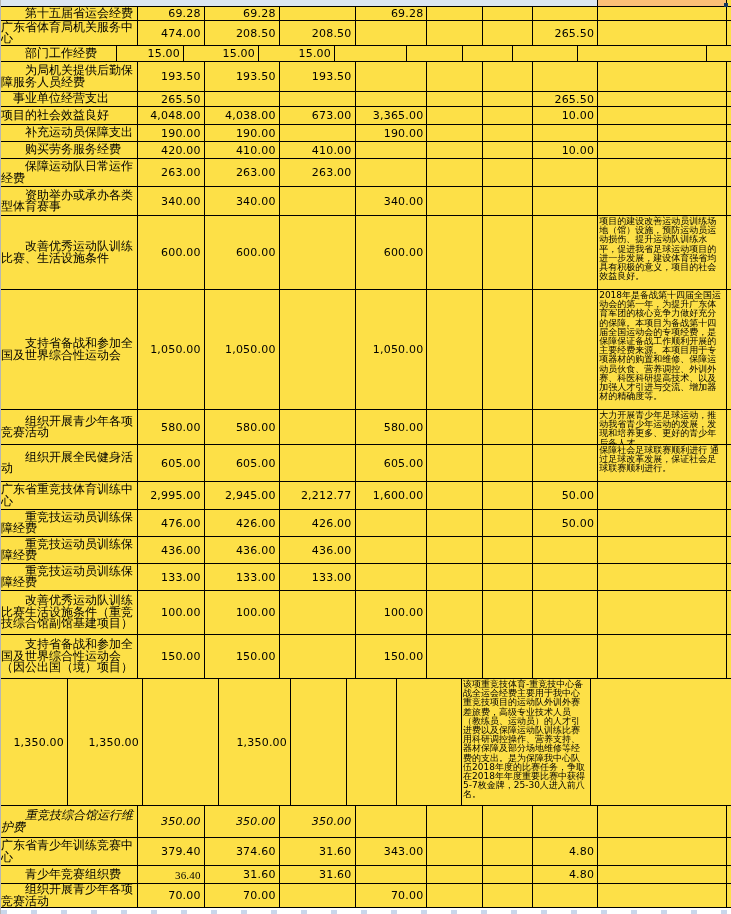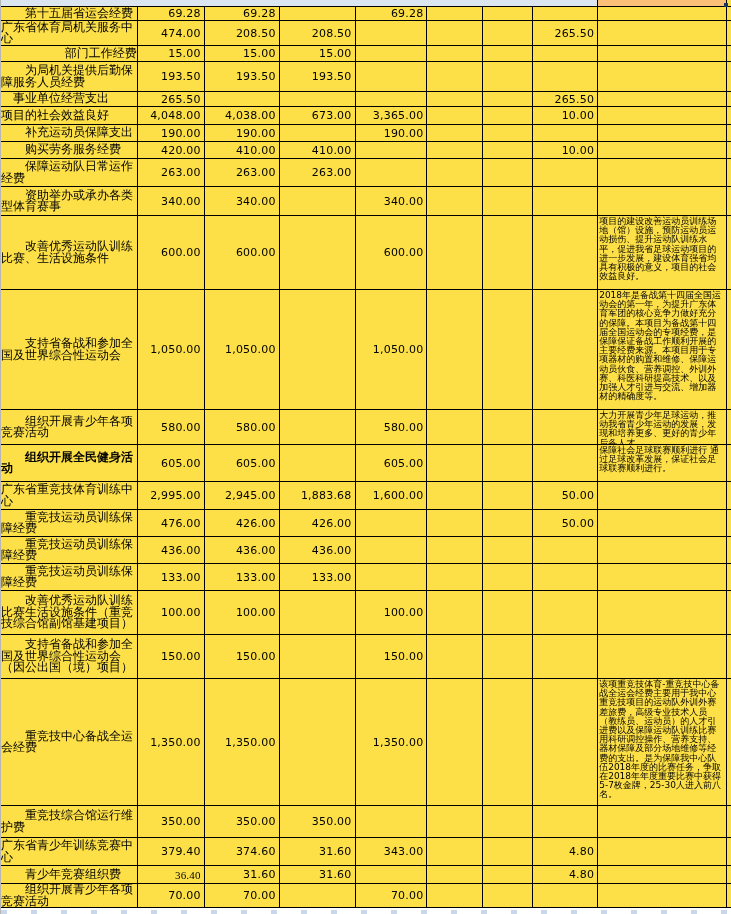--- a/index.html
+++ b/index.html
@@ -59,21 +59,21 @@
         <div class="cell num-cell" style="width: 75px;">208.50</div>
         <div class="cell num-cell" style="width: 76px;">208.50</div>
         <div class="cell num-cell" style="width: 72px;"></div>
         <div class="cell num-cell" style="width: 56px;"></div>
         <div class="cell num-cell" style="width: 50px;"></div>
         <div class="cell num-cell" style="width: 65px;">265.50</div>
         <div class="cell note-cell" style="width: 129px;"></div>
         <div class="cell sliver-cell" style="width: 4px;"></div>
       </div>
       <div class="trow" style="height: 16px;">
-        <div class="cell name-cell" style="width: 137px; text-align: right;">
+        <div class="cell name-cell" style="width: 116px;">
           <div class="name-text" style="text-indent: 24px;">部门工作经费</div>
         </div>
         <div class="cell num-cell" style="width: 67px;">15.00</div>
         <div class="cell num-cell" style="width: 75px;">15.00</div>
         <div class="cell num-cell" style="width: 76px;">15.00</div>
         <div class="cell num-cell" style="width: 72px;"></div>
         <div class="cell num-cell" style="width: 56px;"></div>
         <div class="cell num-cell" style="width: 50px;"></div>
         <div class="cell num-cell" style="width: 65px;"></div>
         <div class="cell note-cell" style="width: 129px;"></div>
@@ -213,40 +213,40 @@
         <div class="cell num-cell" style="width: 75px;">580.00</div>
         <div class="cell num-cell" style="width: 76px;"></div>
         <div class="cell num-cell" style="width: 72px;">580.00</div>
         <div class="cell num-cell" style="width: 56px;"></div>
         <div class="cell num-cell" style="width: 50px;"></div>
         <div class="cell num-cell" style="width: 65px;"></div>
         <div class="cell note-cell" style="width: 129px;">大力开展青少年足球运动，推动我省青少年运动的发展，发现和培养更多、更好的青少年后备人才。</div>
         <div class="cell sliver-cell" style="width: 4px;"></div>
       </div>
       <div class="trow" style="height: 37px;">
-        <div class="cell name-cell" style="width: 137px; font-weight: bold;">
+        <div class="cell name-cell" style="width: 137px;">
           <div class="name-text" style="text-indent: 24px;">组织开展全民健身活动</div>
         </div>
         <div class="cell num-cell" style="width: 67px;">605.00</div>
         <div class="cell num-cell" style="width: 75px;">605.00</div>
         <div class="cell num-cell" style="width: 76px;"></div>
         <div class="cell num-cell" style="width: 72px;">605.00</div>
         <div class="cell num-cell" style="width: 56px;"></div>
         <div class="cell num-cell" style="width: 50px;"></div>
         <div class="cell num-cell" style="width: 65px;"></div>
         <div class="cell note-cell" style="width: 129px;">保障社会足球联赛顺利进行 通过足球改革发展，保证社会足球联赛顺利进行。</div>
         <div class="cell sliver-cell" style="width: 4px;"></div>
       </div>
       <div class="trow" style="height: 28px;">
         <div class="cell name-cell" style="width: 137px;">
           <div class="name-text" style="text-indent: 0px;">广东省重竞技体育训练中心</div>
         </div>
         <div class="cell num-cell" style="width: 67px;">2,995.00</div>
         <div class="cell num-cell" style="width: 75px;">2,945.00</div>
-        <div class="cell num-cell" style="width: 76px;">1,883.68</div>
+        <div class="cell num-cell" style="width: 76px;">2,212.77</div>
         <div class="cell num-cell" style="width: 72px;">1,600.00</div>
         <div class="cell num-cell" style="width: 56px;"></div>
         <div class="cell num-cell" style="width: 50px;"></div>
         <div class="cell num-cell" style="width: 65px;">50.00</div>
         <div class="cell note-cell" style="width: 129px;"></div>
         <div class="cell sliver-cell" style="width: 4px;"></div>
       </div>
       <div class="trow" style="height: 27px;">
         <div class="cell name-cell" style="width: 137px;">
           <div class="name-text" style="text-indent: 24px;">重竞技运动员训练保障经费</div>
@@ -311,34 +311,31 @@
         <div class="cell num-cell" style="width: 75px;">150.00</div>
         <div class="cell num-cell" style="width: 76px;"></div>
         <div class="cell num-cell" style="width: 72px;">150.00</div>
         <div class="cell num-cell" style="width: 56px;"></div>
         <div class="cell num-cell" style="width: 50px;"></div>
         <div class="cell num-cell" style="width: 65px;"></div>
         <div class="cell note-cell" style="width: 129px;"></div>
         <div class="cell sliver-cell" style="width: 4px;"></div>
       </div>
       <div class="trow" style="height: 127px;">
-        <div class="cell name-cell" style="width: 137px;">
-          <div class="name-text" style="text-indent: 24px;">重竞技中心备战全运会经费</div>
-        </div>
         <div class="cell num-cell" style="width: 67px;">1,350.00</div>
         <div class="cell num-cell" style="width: 75px;">1,350.00</div>
         <div class="cell num-cell" style="width: 76px;"></div>
         <div class="cell num-cell" style="width: 72px;">1,350.00</div>
         <div class="cell num-cell" style="width: 56px;"></div>
         <div class="cell num-cell" style="width: 50px;"></div>
         <div class="cell num-cell" style="width: 65px;"></div>
         <div class="cell note-cell" style="width: 129px;">该项重竞技体育-重竞技中心备战全运会经费主要用于我中心重竞技项目的运动队外训外赛差旅费，高级专业技术人员（教练员、运动员）的人才引进费以及保障运动队训练比赛用科研调控操作、营养支持、器材保障及部分场地维修等经费的支出。是为保障我中心队伍2018年度的比赛任务，争取在2018年年度重要比赛中获得5-7枚金牌，25-30人进入前八名。</div>
         <div class="cell sliver-cell" style="width: 4px;"></div>
       </div>
-      <div class="trow" style="height: 32px;">
+      <div class="trow" style="height: 32px; font-style: italic;">
         <div class="cell name-cell" style="width: 137px;">
           <div class="name-text" style="text-indent: 24px;">重竞技综合馆运行维护费</div>
         </div>
         <div class="cell num-cell" style="width: 67px;">350.00</div>
         <div class="cell num-cell" style="width: 75px;">350.00</div>
         <div class="cell num-cell" style="width: 76px;">350.00</div>
         <div class="cell num-cell" style="width: 72px;"></div>
         <div class="cell num-cell" style="width: 56px;"></div>
         <div class="cell num-cell" style="width: 50px;"></div>
         <div class="cell num-cell" style="width: 65px;"></div>

